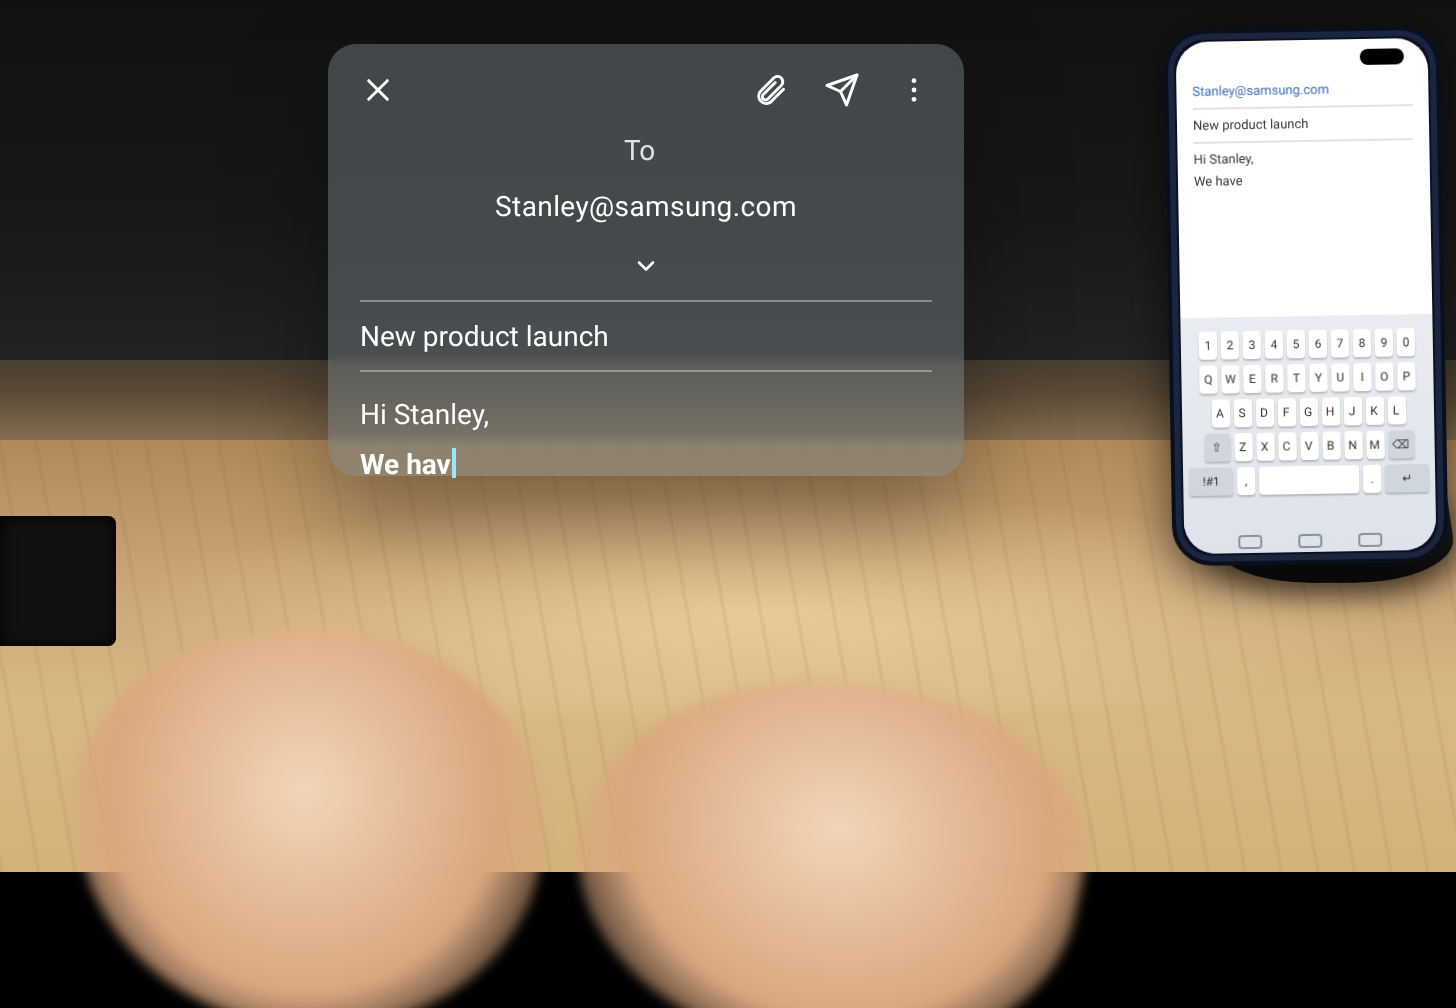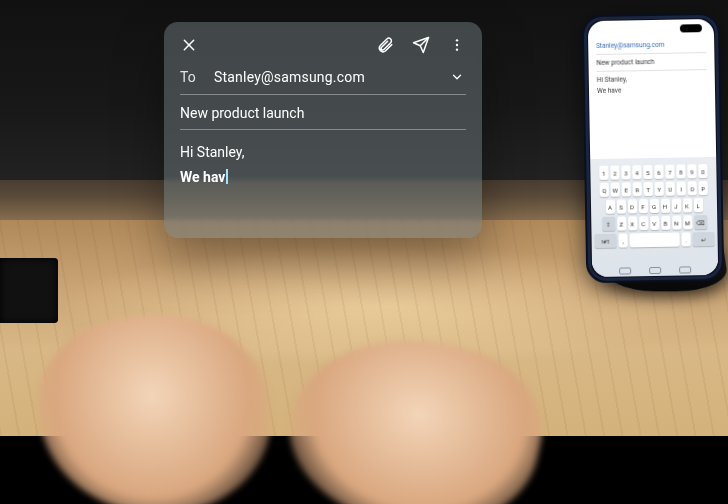--- a/index.html
+++ b/index.html
@@ -98,20 +98,21 @@
     color: #fff;
     cursor: pointer;
   }
   .icon-btn svg { display: block; }
   .to-row {
     display: flex;
     align-items: center;
     padding: 8px 16px 8px 16px;
     font-size: 14px;
     gap: 12px;
+    flex-direction: column;
   }
   .to-label { color: rgba(255,255,255,0.85); width: 22px; }
   .to-value { flex: 1; color: #fff; letter-spacing: 0.2px; }
   .chevron {
     width: 18px; height: 18px;
     display: flex; align-items: center; justify-content: center;
   }
   .divider {
     height: 1px;
     margin: 0 16px;

